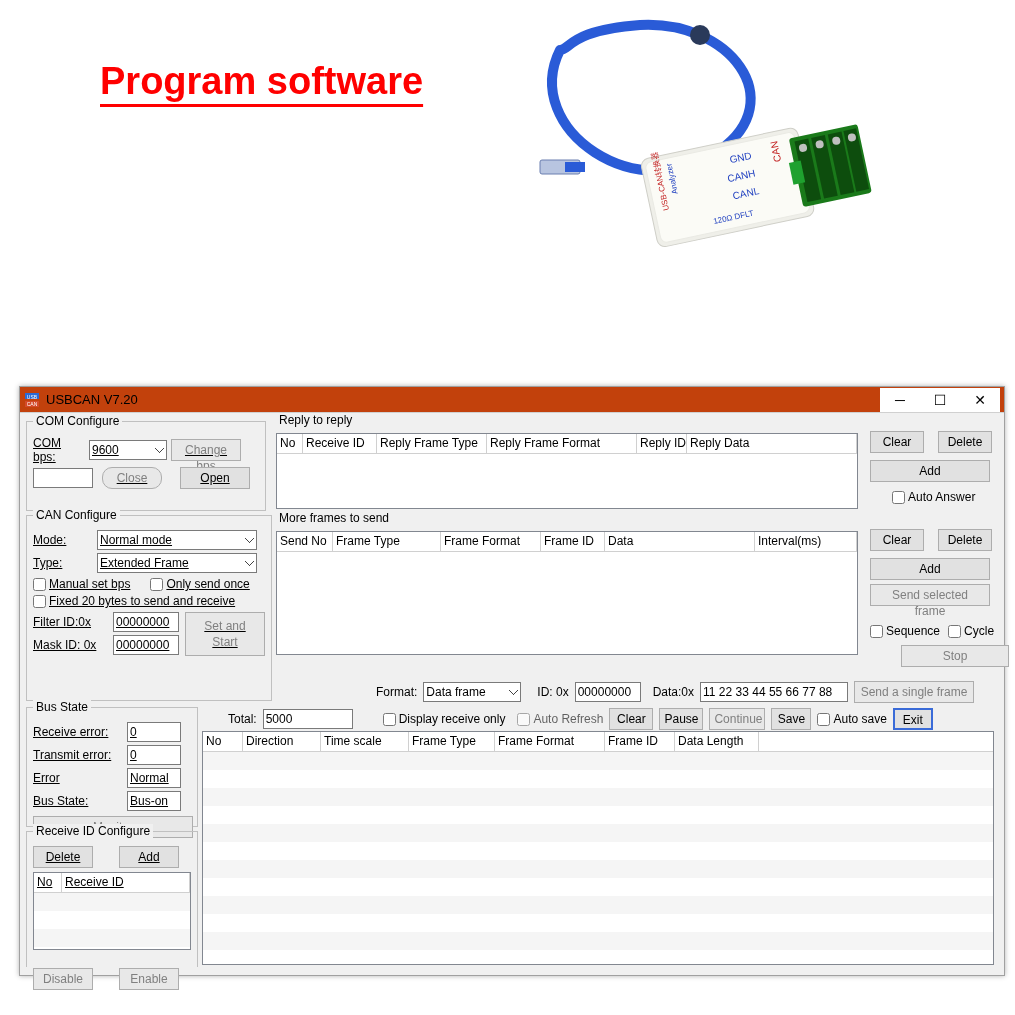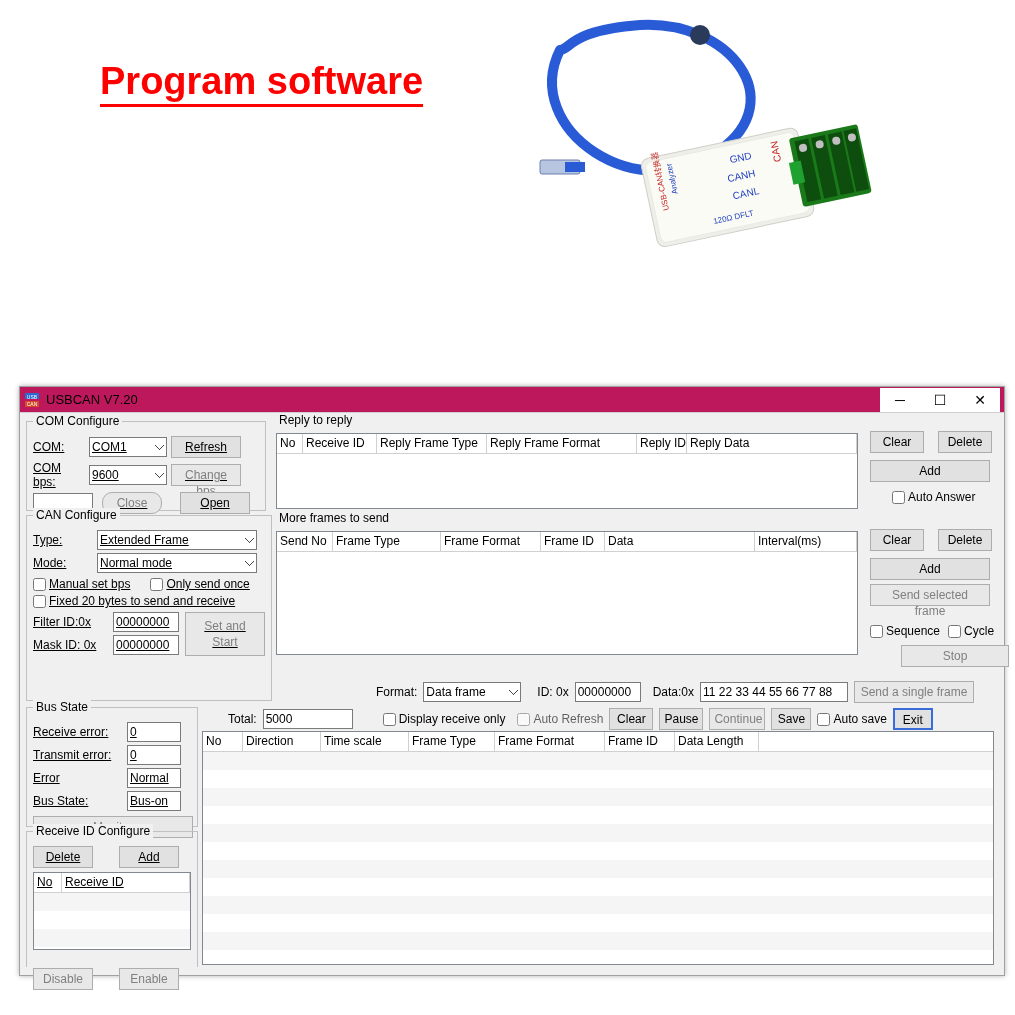--- a/index.html
+++ b/index.html
@@ -37,21 +37,21 @@
     top: 386px;
     left: 19px;
     width: 986px;
     height: 590px;
     background: #f0f0f0;
     border: 1px solid #a0a0a0;
     box-shadow: 0 0 5px rgba(0,0,0,0.3);
   }
   .titlebar {
     height: 26px;
-    background: #be185d;
+    background: #c2410c;
     border-bottom: 1px solid #d0d0d0;
     display: flex;
     align-items: center;
     padding: 12px 4px;
     font-size: 13px;
   }
   .title-icon {
     width: 16px; height: 16px;
     margin-right: 6px;
     display: inline-flex;
@@ -217,45 +217,40 @@
       <div class="win-btn">☐</div>
       <div class="win-btn close">✕</div>
     </div>
   </div>
 
   <div class="window-body">
 
     <div class="groupbox" style="left:6px; top:8px; width:240px; height:90px;">
       <span class="legend">COM Configure</span>
       <div class="row">
-        <span class="label" style="width:52px;">COM:</span>
-        <select class="select" style="width:78px;"><option>COM1</option></select>
-        <button class="btn" style="width:70px;">Refresh</button>
-      </div>
-      <div class="row">
         <span class="label" style="width:52px;">COM bps:</span>
         <select class="select" style="width:78px;"><option>9600</option></select>
         <button class="btn disabled" style="width:70px;">Change bps</button>
       </div>
       <div class="row">
         <input type="text" style="width: 60px;" value="">
         <button class="btn disabled" style="width:60px;margin-left:5px;border-radius:10px;">Close</button>
         <button class="btn" style="width:70px;margin-left:14px;">Open</button>
       </div>
     </div>
 
     <div class="groupbox" style="left:6px; top:102px; width:246px; height:186px;">
       <span class="legend">CAN Configure</span>
       <div class="row">
+        <span class="label" style="width:60px;">Mode:</span>
+        <select class="select" style="width:160px;"><option>Normal mode</option></select>
+      </div>
+      <div class="row">
         <span class="label" style="width:60px;">Type:</span>
         <select class="select" style="width:160px;"><option>Extended Frame</option></select>
-      </div>
-      <div class="row">
-        <span class="label" style="width:60px;">Mode:</span>
-        <select class="select" style="width:160px;"><option>Normal mode</option></select>
       </div>
       <div class="row" style="margin-top:4px;">
         <label class="checkbox">
             <input type="checkbox" style="">
             <span>Manual set bps</span>
           </label>
         <label class="checkbox" style="margin-left:16px;">
             <input type="checkbox" style="">
             <span>Only send once</span>
           </label>

